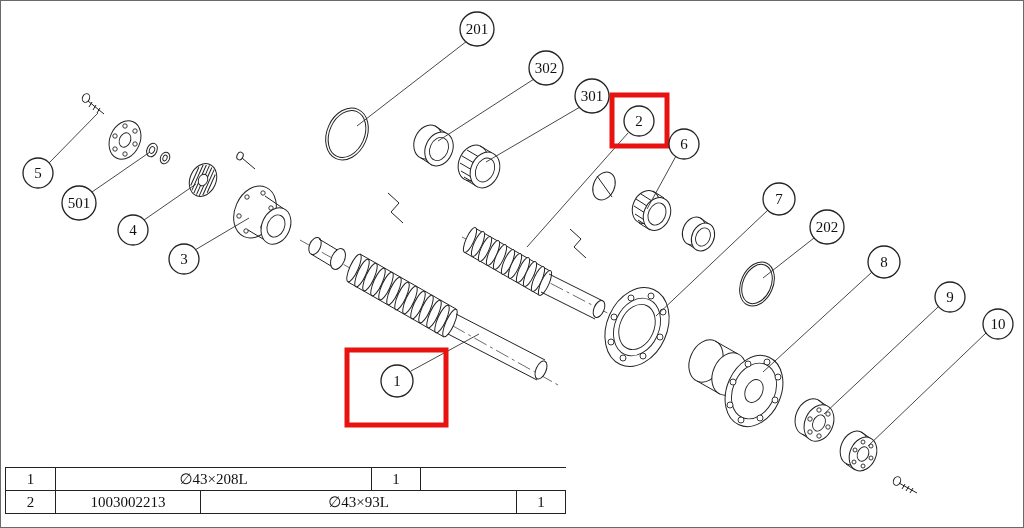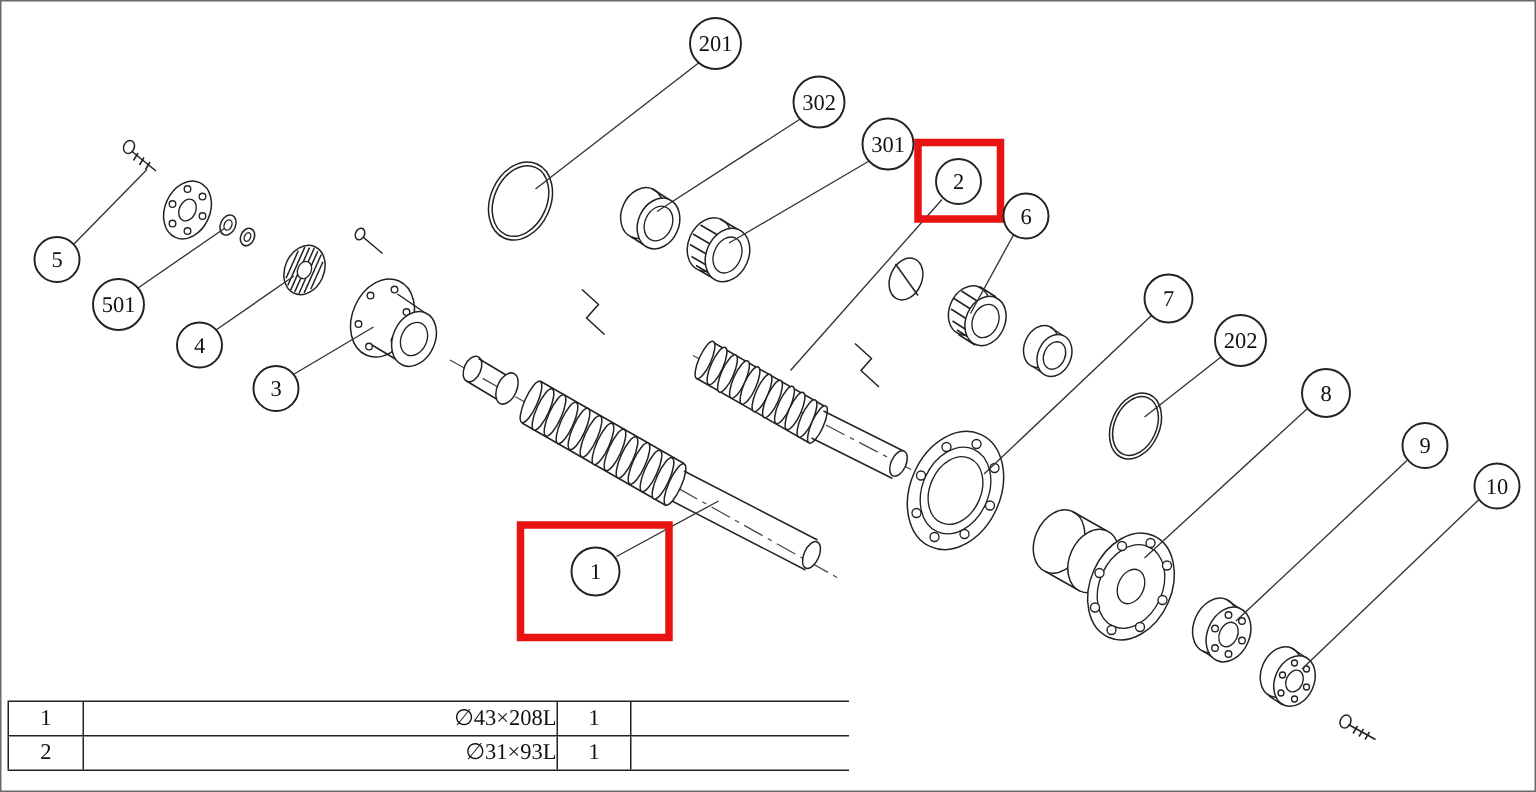--- a/index.html
+++ b/index.html
@@ -15,21 +15,21 @@
   .bal{fill:#fff;stroke:#222;stroke-width:1.3;}
   .bal-t{font:15px "Liberation Serif",serif;text-anchor:middle;fill:#111;}
   .hibox{fill:none;stroke-width:5;}
   
   .parts-table{position:absolute;left:5px;top:467px;width:561px;color:#111;
                border-top:1.4px solid #222;font-size:15px;}
   .pt-row{display:flex;height:22px;line-height:22px;border-bottom:1.4px solid #222;}
   .pt-cell{text-align:center;border-left:1.4px solid #222;box-sizing:border-box;overflow:hidden;}
   .pt-cell.c1{width:50px;}
   .pt-cell.c2{width:145px;}
-  .pt-cell.c3{width:316px;text-align:right;}
+  .pt-cell.c3{width:316px;}
   .pt-cell.c4{width:50px;border-right:1.4px solid #222;}
 </style>
 </head>
 <body>
 
 <div class="stage">
   <svg width="1024" height="528" viewBox="0 0 1024 528">
 
     <g>
 
@@ -357,19 +357,20 @@
   </svg>
 
   <div class="parts-table">
     <div class="pt-row">
       <div class="pt-cell c1">1</div>
       <div class="pt-cell c3">∅43×208L</div>
       <div class="pt-cell c4">1</div>
     </div>
     <div class="pt-row">
       <div class="pt-cell c1">2</div>
-      <div class="pt-cell c3">∅31×93L</div>
+      <div class="pt-cell c2">1003002213</div>
+      <div class="pt-cell c3">∅43×93L</div>
       <div class="pt-cell c4">1</div>
     </div>
   </div>
 
   <div class="frame"></div>
 </div>
 
 </body></html>

